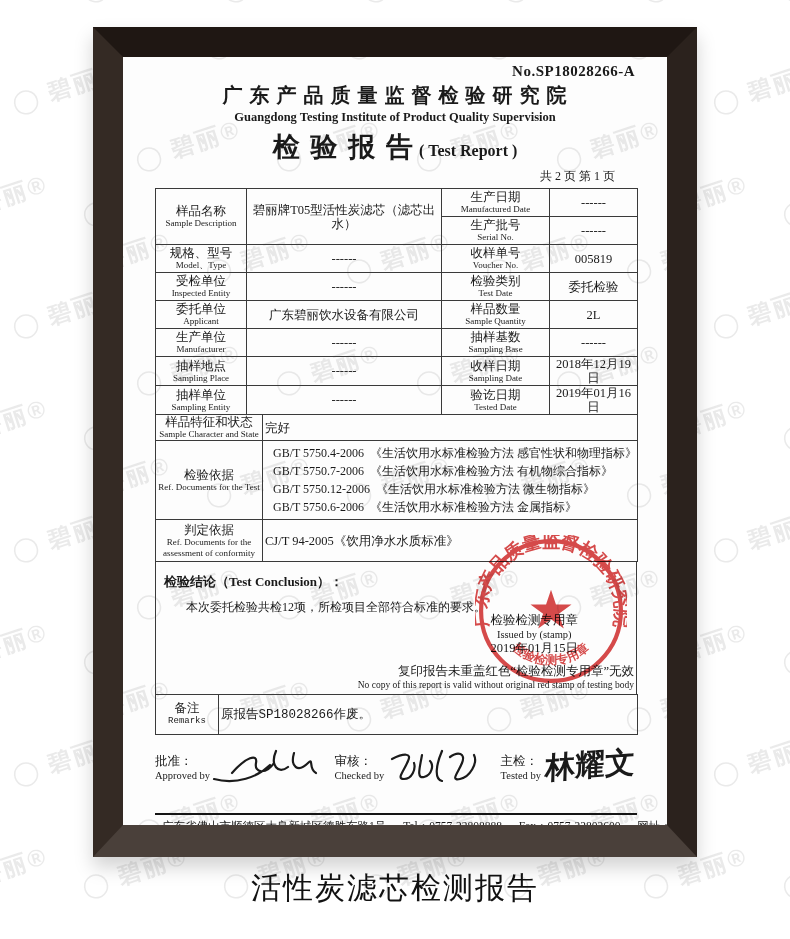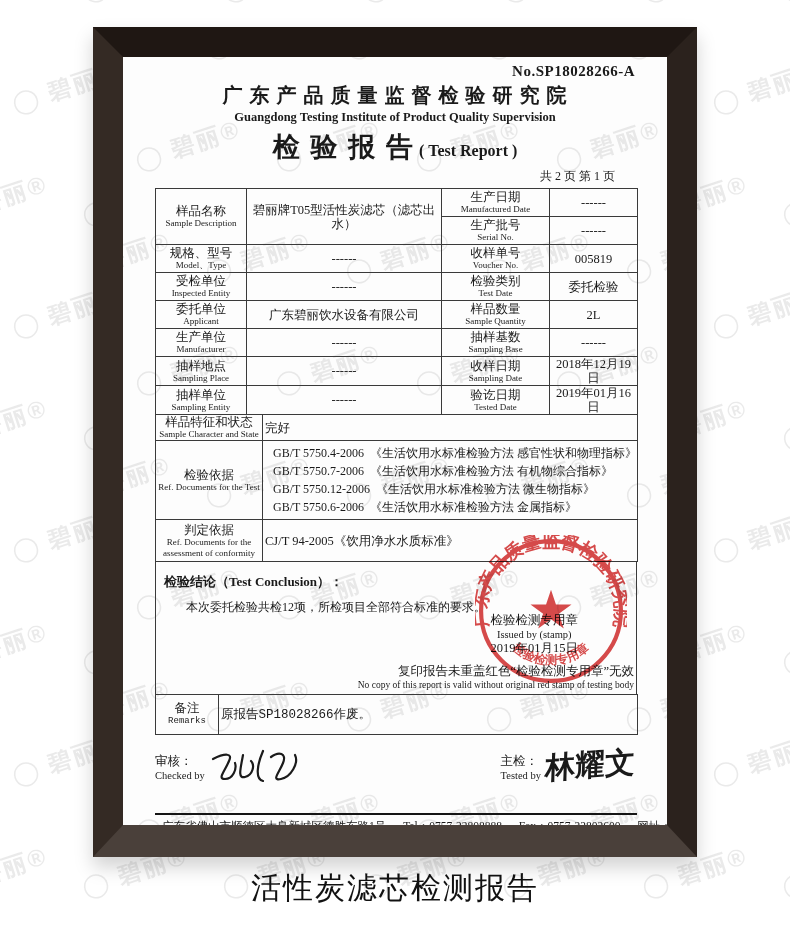--- a/index.html
+++ b/index.html
@@ -355,20 +355,29 @@
               <span class="en">Remarks</span>
                 </td>
             <td class="val left-val">原报告SP18028266作废。</td>
           </tr>
         </tbody>
           </table>
 
         <div class="signatures">
           <div class="sig-group">
             <div class="sig-label">
+              <span class="cn">批准：</span>
+              <span class="en">Approved by</span>
+              </div>
+            <svg class="sig-svg" width="112" height="48" viewBox="0 0 112 48">
+              <path d="M2 34 C24 40 46 32 58 20 M20 28 C34 12 46 8 44 18 C42 28 54 30 62 18 M64 6 C58 20 66 30 76 22 M82 8 C78 22 86 28 96 18 C102 12 96 24 104 28" fill="none" stroke="#1b1b1b" stroke-width="2.2" stroke-linecap="round"></path>
+            </svg>
+          </div>
+          <div class="sig-group">
+            <div class="sig-label">
               <span class="cn">审核：</span>
               <span class="en">Checked by</span>
               </div>
             <svg class="sig-svg" width="104" height="48" viewBox="0 0 104 48">
               <path d="M6 14 C18 8 26 8 22 16 C18 26 10 34 18 34 C26 34 30 24 28 18 M36 10 C34 22 30 34 38 32 C46 30 48 20 44 16 M56 6 C50 20 48 34 56 36 M64 12 C72 6 80 8 76 18 C72 28 64 36 74 34 C84 32 92 18 88 10" fill="none" stroke="#1b1b1b" stroke-width="2.2" stroke-linecap="round"></path>
             </svg>
           </div>
           <div class="sig-group">
             <div class="sig-label">
               <span class="cn">主检：</span>

